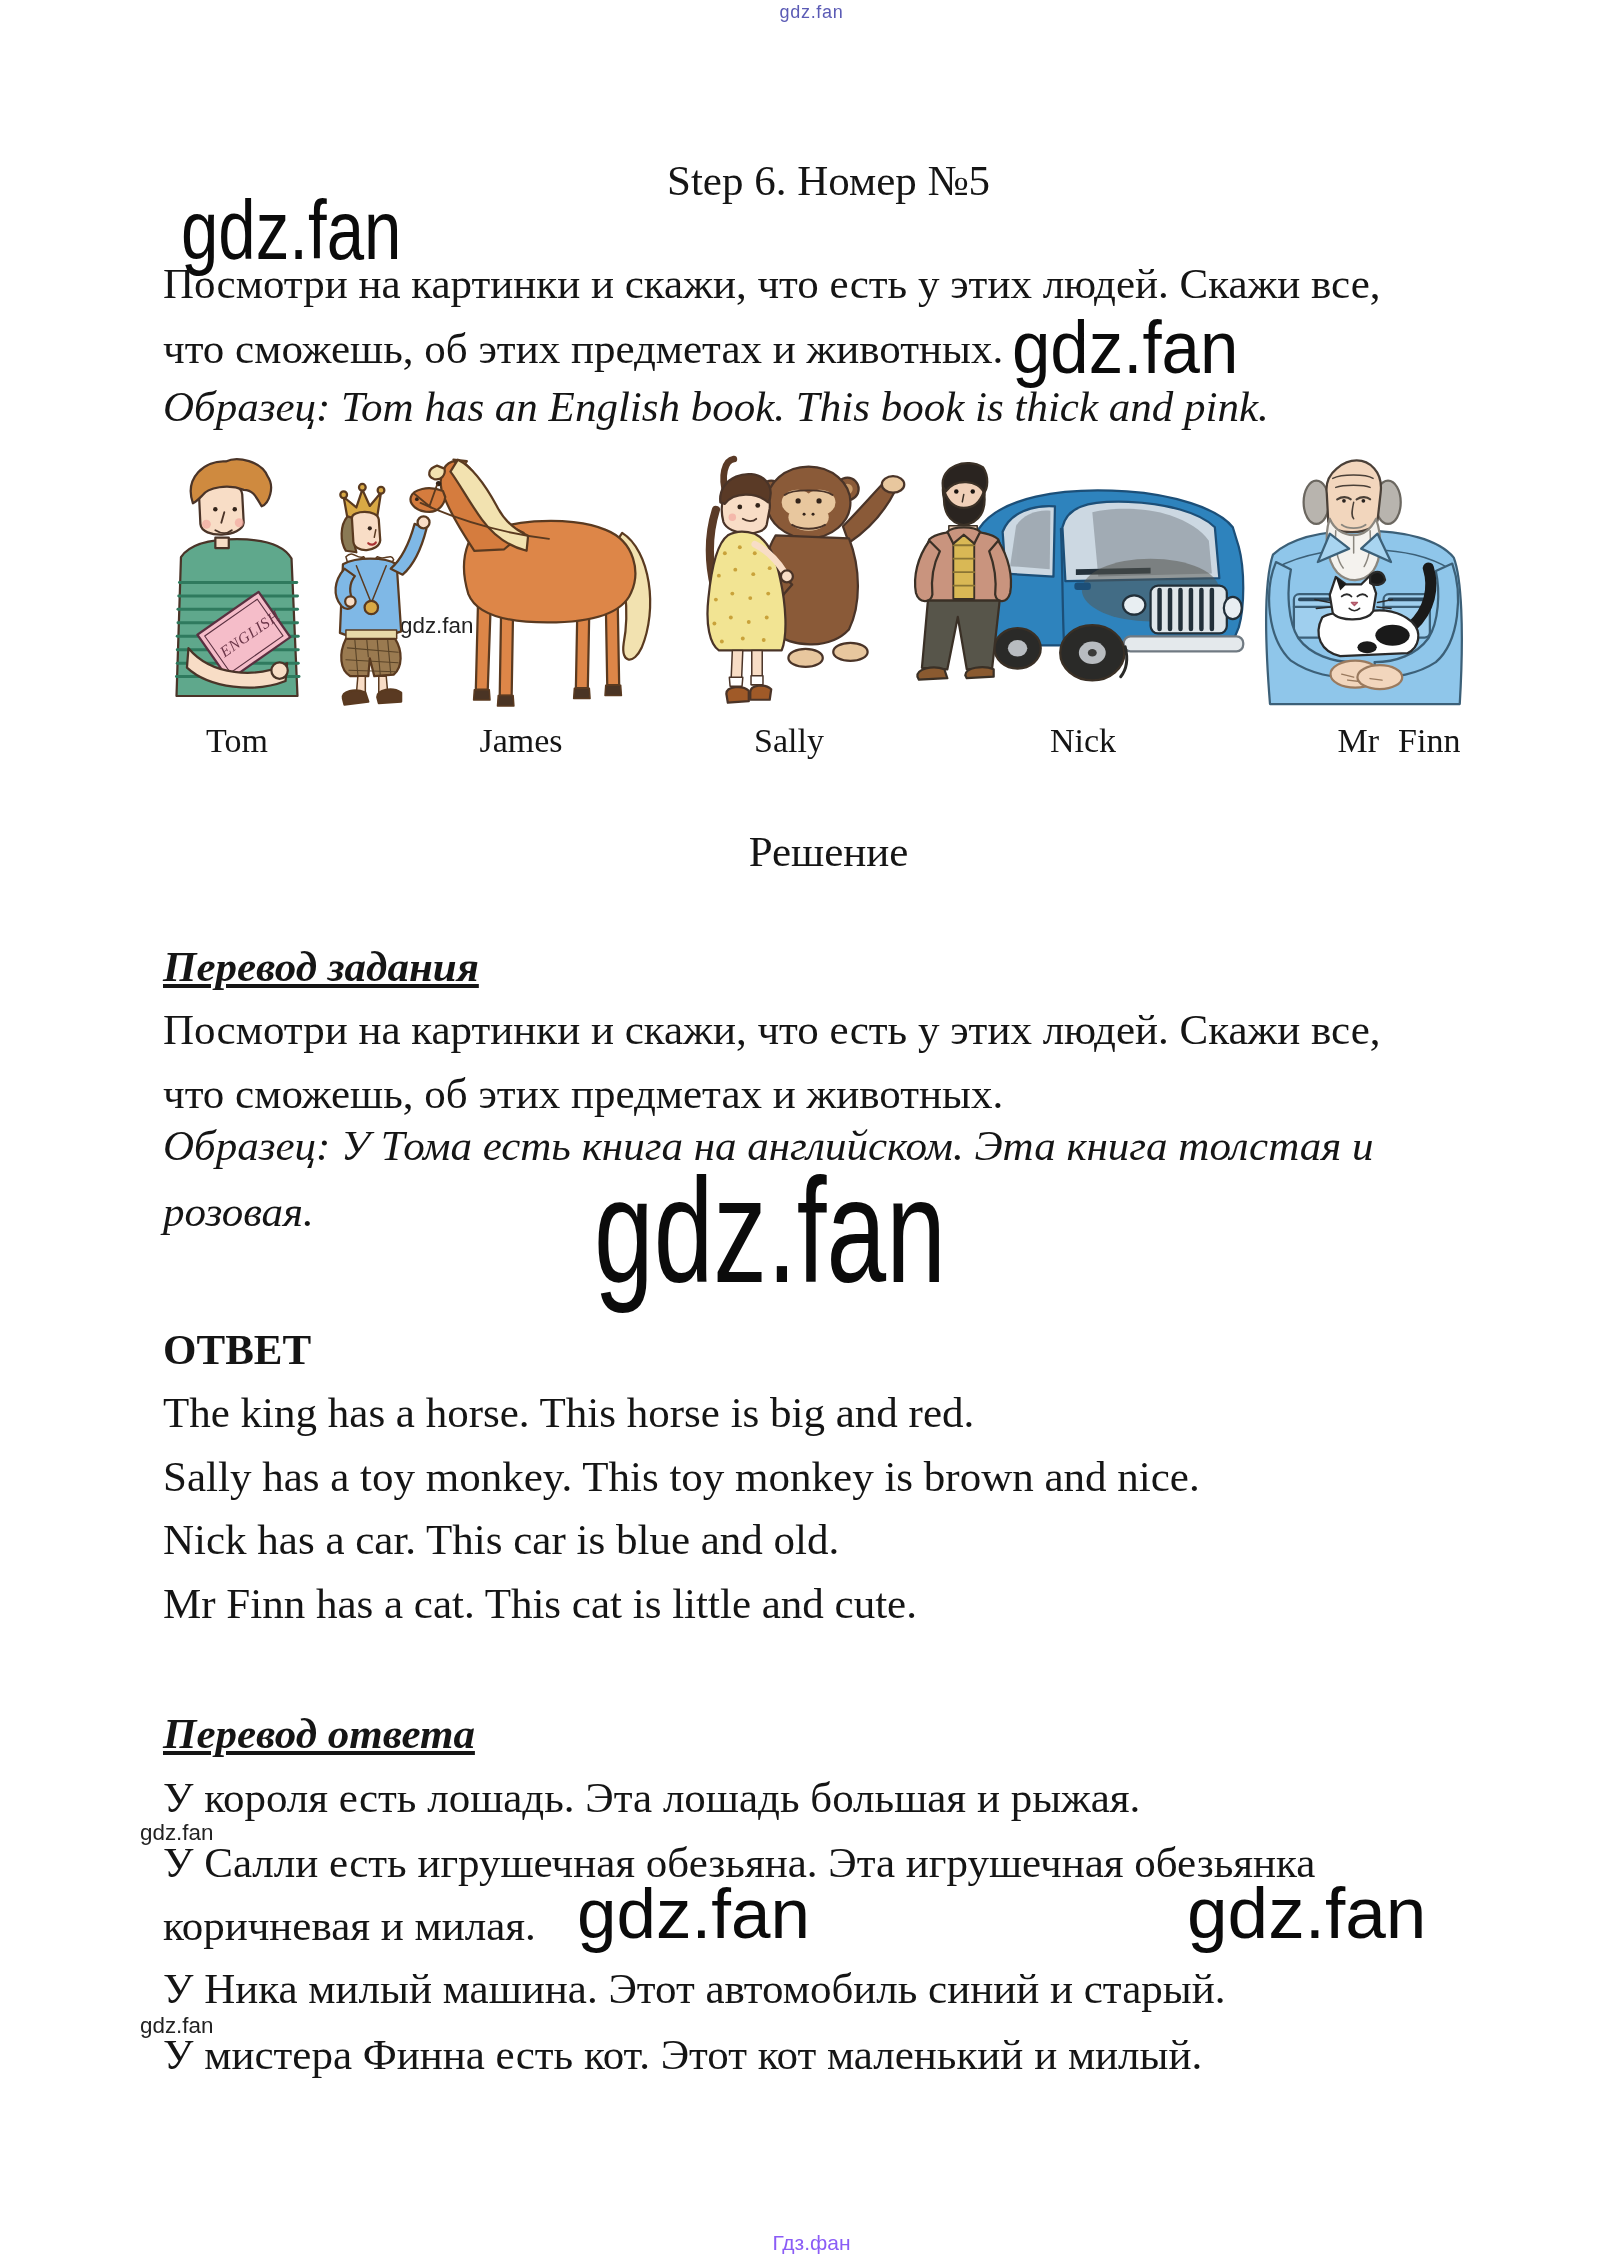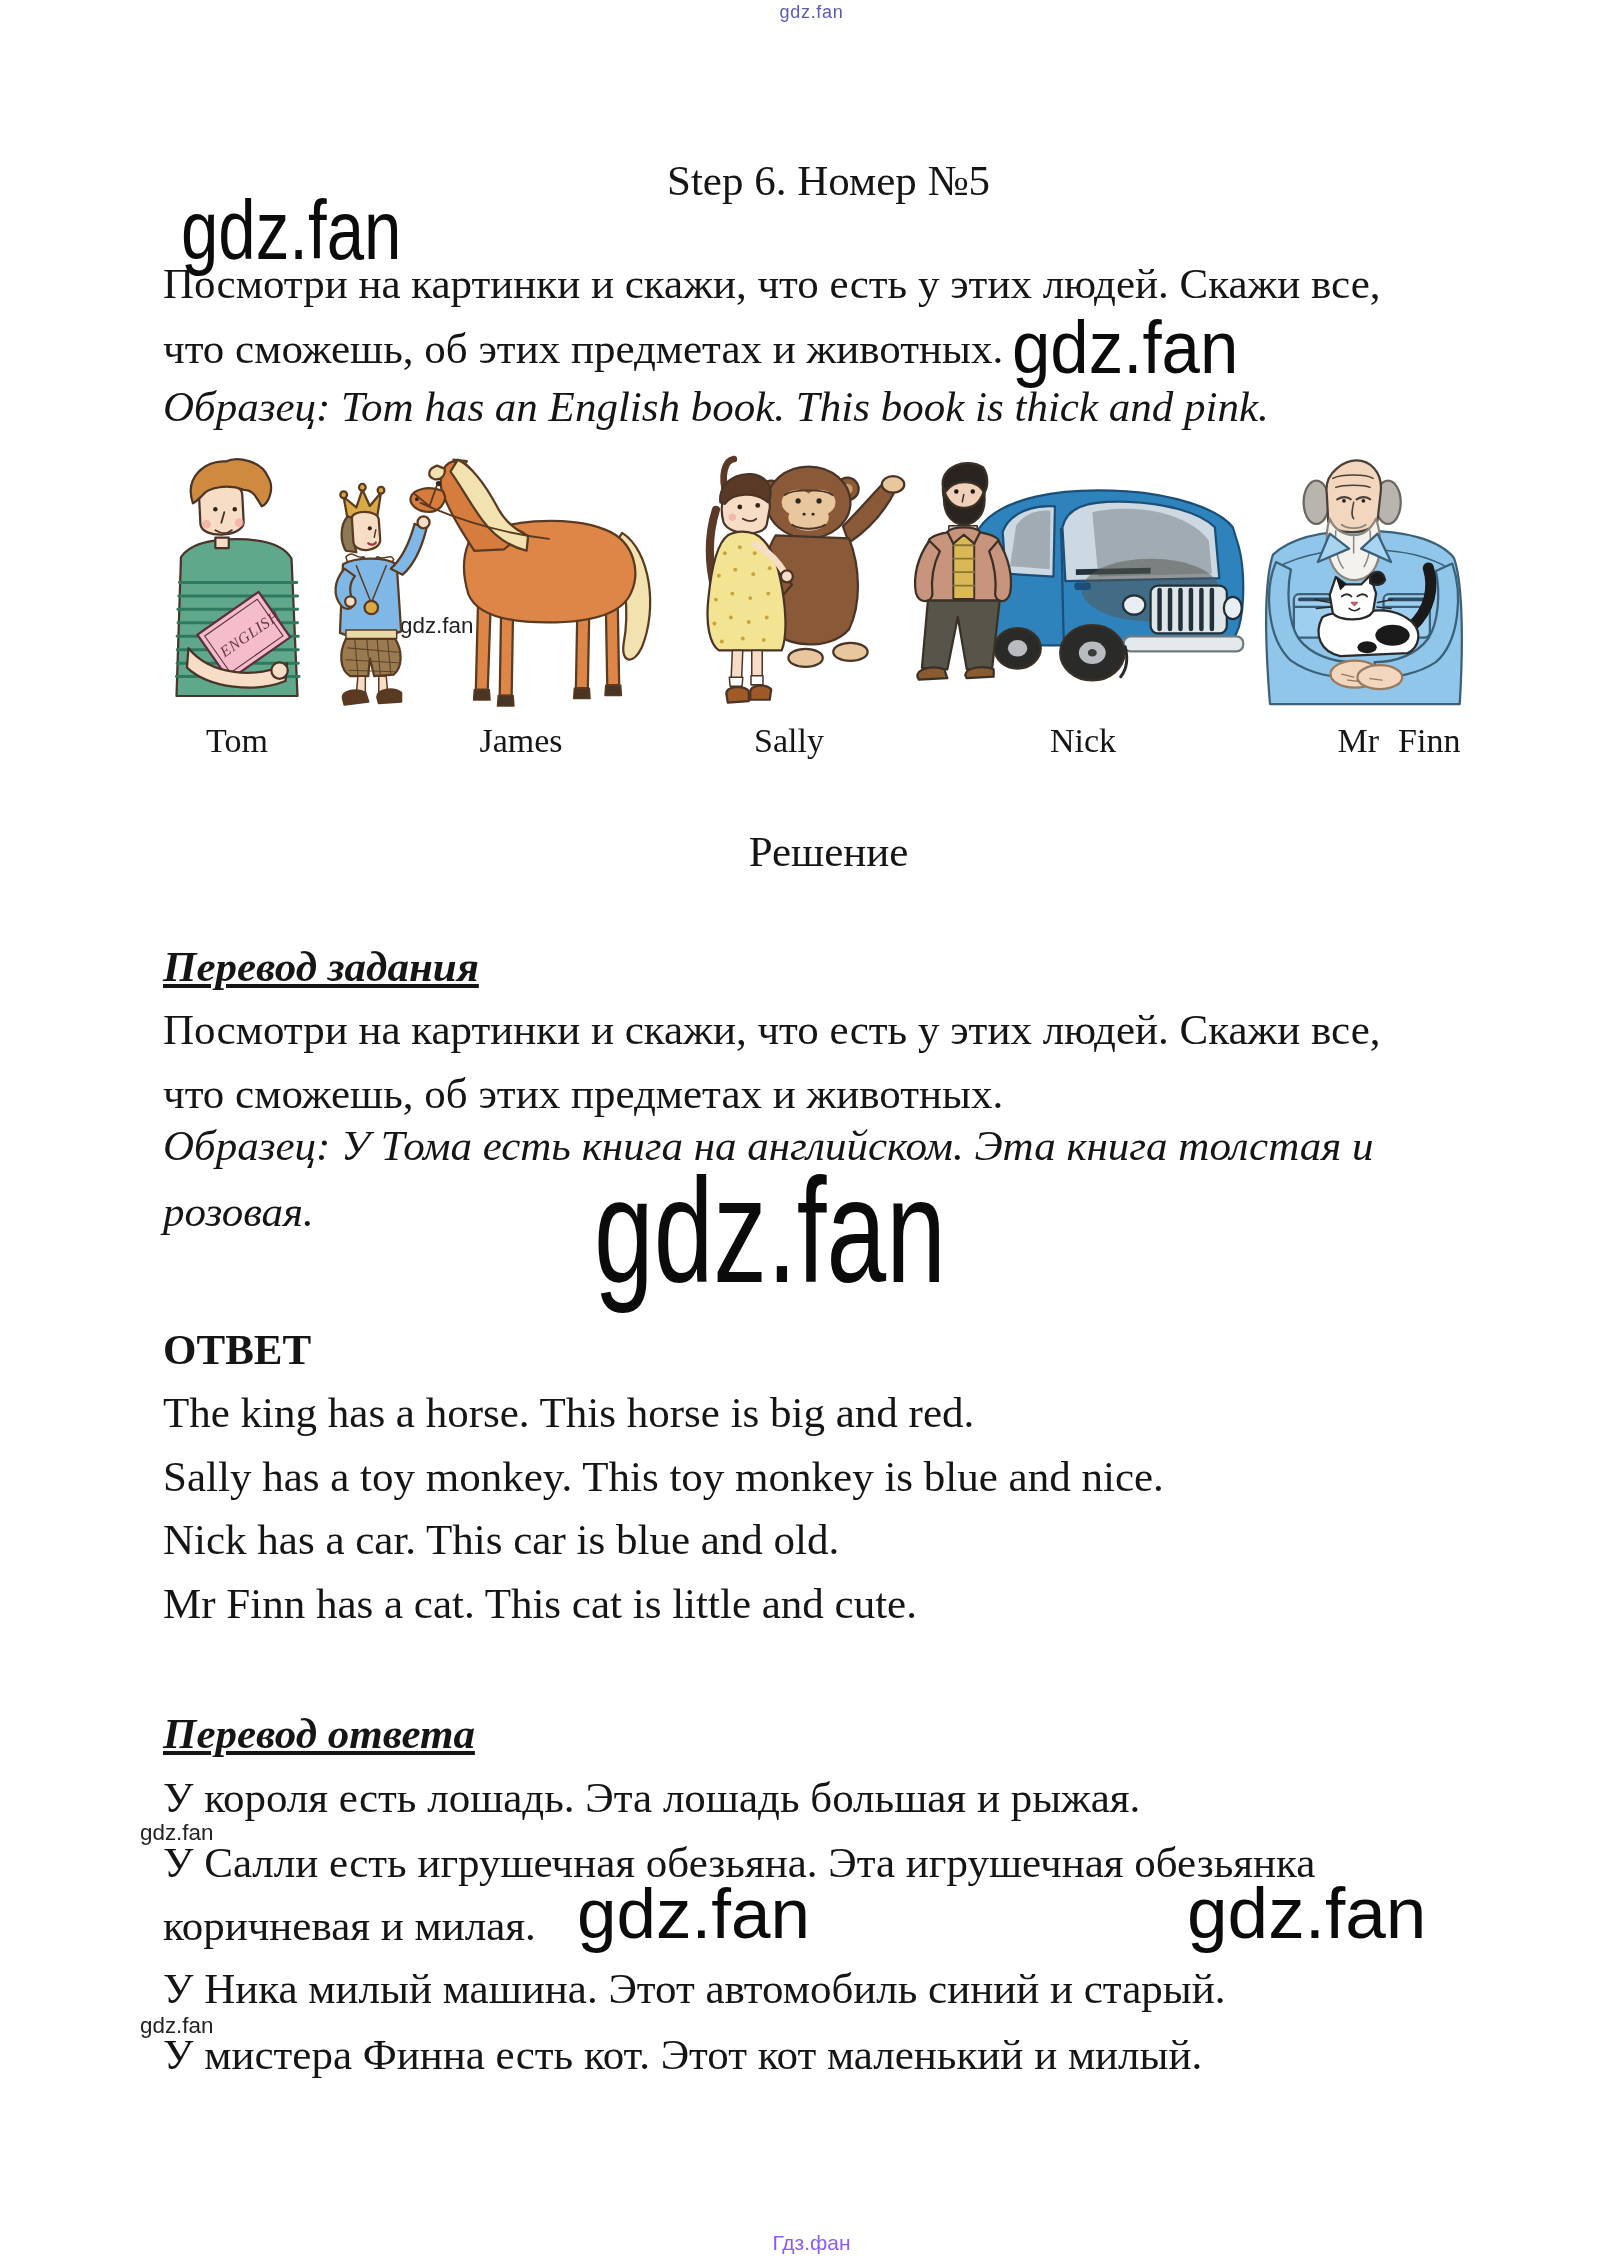--- a/index.html
+++ b/index.html
@@ -342,21 +342,21 @@
   <div class="t center" style="top:830px;">Решение</div>
 
   <div class="t bolditalic" style="left:146px;top:945px;">Перевод задания</div>
   <div class="t" style="left:146px;top:1008px;">Посмотри на картинки и скажи, что есть у этих людей. Скажи все,</div>
   <div class="t" style="left:146px;top:1072px;">что сможешь, об этих предметах и животных.</div>
   <div class="t italic" style="left:146px;top:1124px;">Образец: У Тома есть книга на английском. Эта книга толстая и</div>
   <div class="t italic" style="left:146px;top:1190px;">розовая.</div>
 
   <div class="t bold" style="left:146px;top:1328px;">ОТВЕТ</div>
   <div class="t" style="left:146px;top:1391px;">The king has a horse. This horse is big and red.</div>
-  <div class="t" style="left:146px;top:1455px;">Sally has a toy monkey. This toy monkey is blue and nice.</div>
+  <div class="t" style="left:146px;top:1455px;">Sally has a toy monkey. This toy monkey is brown and nice.</div>
   <div class="t" style="left:146px;top:1518px;">Nick has a car. This car is blue and old.</div>
   <div class="t" style="left:146px;top:1582px;">Mr Finn has a cat. This cat is little and cute.</div>
 
   <div class="t bolditalic" style="left:146px;top:1712px;">Перевод ответа</div>
   <div class="t" style="left:146px;top:1841px;">У Салли есть игрушечная обезьяна. Эта игрушечная обезьянка</div>
   <div class="t" style="left:146px;top:1776px;">У короля есть лошадь. Эта лошадь большая и рыжая.</div>
   <div class="t" style="left:146px;top:1904px;">коричневая и милая.</div>
   <div class="t" style="left:146px;top:1967px;">У Ника милый машина. Этот автомобиль синий и старый.</div>
   <div class="t" style="left:146px;top:2033px;">У мистера Финна есть кот. Этот кот маленький и милый.</div>
 

